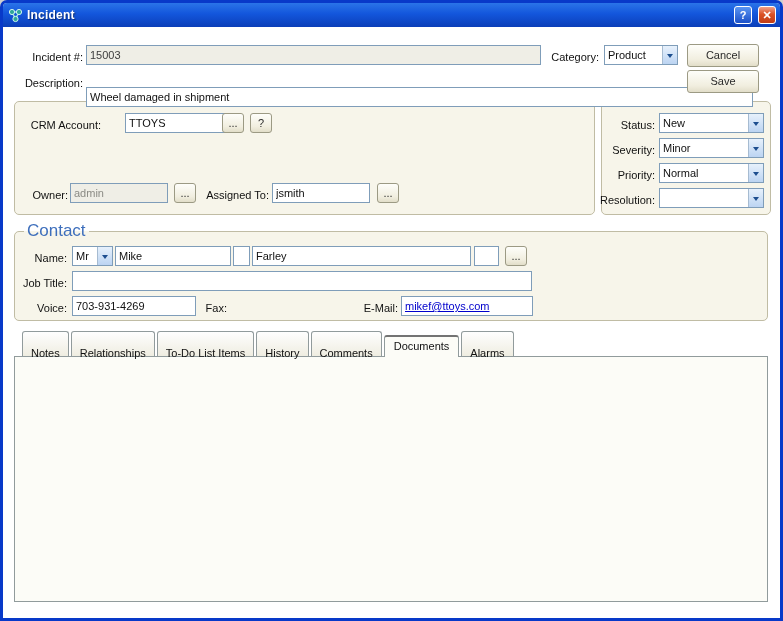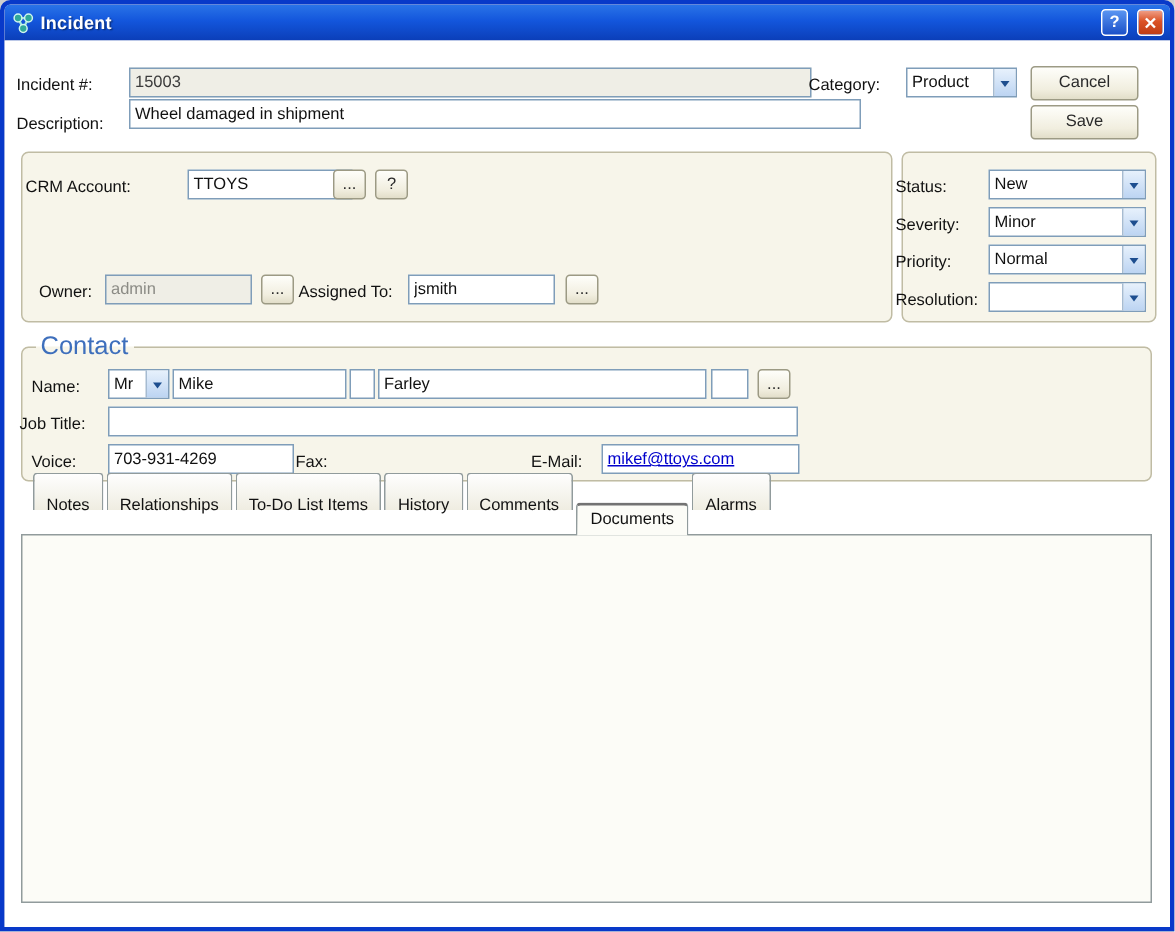--- a/index.html
+++ b/index.html
@@ -5,39 +5,39 @@
   *{box-sizing:border-box}
   html,body{margin:0;padding:0;background:#cfcfcf}
   .window{width:783px;height:621px;border:3px solid #0839C9;border-radius:7px 7px 0 0;background:#e5e5e5;overflow:hidden;font-family:"Liberation Sans",sans-serif}
   .titlebar{height:24px;background:linear-gradient(to bottom,#2A74E8 0%,#1356DC 45%,#0B3EB8 100%);display:flex;align-items:center;gap:4px;padding:0 4px;color:#fff}
   .app-icon{width:16px;height:16px;display:inline-flex;align-items:center;justify-content:center}
   .title{font-size:12px;font-weight:bold;flex:1;text-shadow:1px 1px 1px rgba(0,0,0,.45);letter-spacing:.2px}
   .tb-btn{width:18px;height:18px;border:1px solid #fff;border-radius:3px;display:flex;align-items:center;justify-content:center;font-size:11px;font-weight:bold;color:#fff;margin-left:2px;cursor:default}
   .tb-btn.help{background:linear-gradient(#5A95F2,#1B50C8)}
   .tb-btn.close{background:linear-gradient(#F0A088,#DB5226 45%,#C03C14)}
   .content{position:relative;width:777px;height:591px;background:#fff;font-size:11px;color:#111}
-  .lbl{position:absolute;height:20px;line-height:20px;white-space:nowrap}
+  .lbl{position:absolute;height:20px;line-height:20px;text-align:right;white-space:nowrap}
   .inp{position:absolute;height:20px;border:1px solid #7F9DB9;background:#fff;font:11px "Liberation Sans",sans-serif;padding:0 3px;color:#111;outline:none}
   .inp.ro{background:#EFEEE6;color:#3d3d3d}
   .inp.ro.dim{color:#8B8B85}
   .combo{position:absolute;height:20px;border:1px solid #7F9DB9;background:#fff;display:flex}
   .combo-text{flex:1;line-height:18px;padding-left:3px;overflow:hidden;white-space:nowrap}
   .combo-arrow{width:15px;border-left:1px solid #A6BBD1;background:linear-gradient(#E7F1FC,#BCD4F2);display:flex;align-items:center;justify-content:center}
   .combo-arrow::after{content:"";border:3px solid transparent;border-top:4px solid #1D4E8F;margin-top:4px}
   .btn{position:absolute;height:23px;border:1px solid #9C9A84;border-radius:3px;background:linear-gradient(#FEFEFA,#F1EEDF 70%,#E2DEC9);font:11px "Liberation Sans",sans-serif;color:#2A2A2A;text-align:center;line-height:21px;cursor:default;white-space:nowrap}
   .btn.small{height:20px;line-height:18px}
   .btn.disabled{color:#9B988A}
   .btn.default{border:2px solid #4262C6;line-height:19px}
   .group{position:absolute;border:1px solid #C0BCA4;border-radius:5px;background:#F7F5EA}
   fieldset.group{margin:0;padding:0}
   legend{color:#3E6FBC;padding:0 3px;margin-left:9px;font-size:17px;font-family:"Liberation Sans",sans-serif}
   .static{position:absolute;height:14px;line-height:14px;white-space:nowrap}
   .link{color:#0000CC;text-decoration:underline}
   .tabs{position:absolute;display:flex;align-items:flex-end;z-index:2}
-  .tab{height:18px;line-height:18px;padding:12px 8px;border:1px solid #919B9C;border-bottom:none;border-radius:3px 3px 0 0;background:linear-gradient(#FEFEFE,#EFEDE1);margin-right:2px;margin-bottom:17px;white-space:nowrap;cursor:default}
+  .tab{height:18px;line-height:18px;padding:12px 8px;border:1px solid #919B9C;border-bottom:none;border-radius:3px 3px 0 0;background:linear-gradient(#FEFEFE,#EFEDE1);margin-right:2px;margin-bottom:1px;white-space:nowrap;cursor:default}
   .tab.active{height:22px;line-height:19px;background:#FCFCF7;margin-bottom:0;border-top:2px solid #737373;padding:0 9px;font-weight:normal}
   .panel{position:absolute;border:1px solid #919B9C;background:#FCFCF7;z-index:1}
   .radio{position:absolute;display:flex;align-items:center;gap:5px;height:14px}
   .radio .dot{width:12px;height:12px;border-radius:50%;border:1px solid #7B94AC;background:radial-gradient(circle at 40% 35%,#FFF,#E3E3E3);position:relative}
   .radio.sel .dot::after{content:"";position:absolute;left:3px;top:3px;width:5px;height:5px;border-radius:50%;background:#4FA519}
   .doc-table{position:absolute;border:1px solid #9a9a9a;background:#fff}
   .thead{display:flex;height:19px;background:linear-gradient(#FDFDFC,#EAE8DC);border-bottom:1px solid #C6C3B2}
   .th{line-height:18px;padding-left:4px;color:#222}
   .th.c1{width:103px;border-right:1px solid #D8D5C8}
   .trow{display:flex;height:17px}
@@ -75,21 +75,21 @@
     <div class="lbl" style="left:8px;top:20px;width:72px">Incident #:</div>
     <input class="inp ro" style="left: 83px; top: 18px; width: 455px;" value="15003">
     <div class="lbl" style="left:536px;top:20px;width:60px">Category:</div>
     <div class="combo" style="left:601px;top:18px;width:74px">
       <span class="combo-text">Product</span>
       <span class="combo-arrow"></span>
     </div>
     <div class="btn" style="left:684px;top:17px;width:72px">Cancel</div>
 
     <div class="lbl" style="left:8px;top:46px;width:72px">Description:</div>
-    <input class="inp" style="left: 83px; top: 39px; width: 488px;" value="Wheel damaged in shipment">
+    <input class="inp" style="left: 83px; top: 60px; width: 667px;" value="Wheel damaged in shipment">
     <div class="btn" style="left:684px;top:43px;width:72px">Save</div>
 
     <div class="lbl" style="left:14px;top:88px;width:84px">CRM Account:</div>
     <input class="inp" style="left: 102px; top: 86px; width: 110px; margin-left: 20px;" value="TTOYS">
     <div class="btn small" style="left:219px;top:86px;width:22px">...</div>
     <div class="btn small" style="left:247px;top:86px;width:22px">?</div>
 
     <div class="lbl" style="left:23px;top:158px;width:42px">Owner:</div>
     <input class="inp ro dim" style="left: 67px; top: 156px; width: 98px;" value="admin">
     <div class="btn small" style="left:171px;top:156px;width:22px">...</div>

